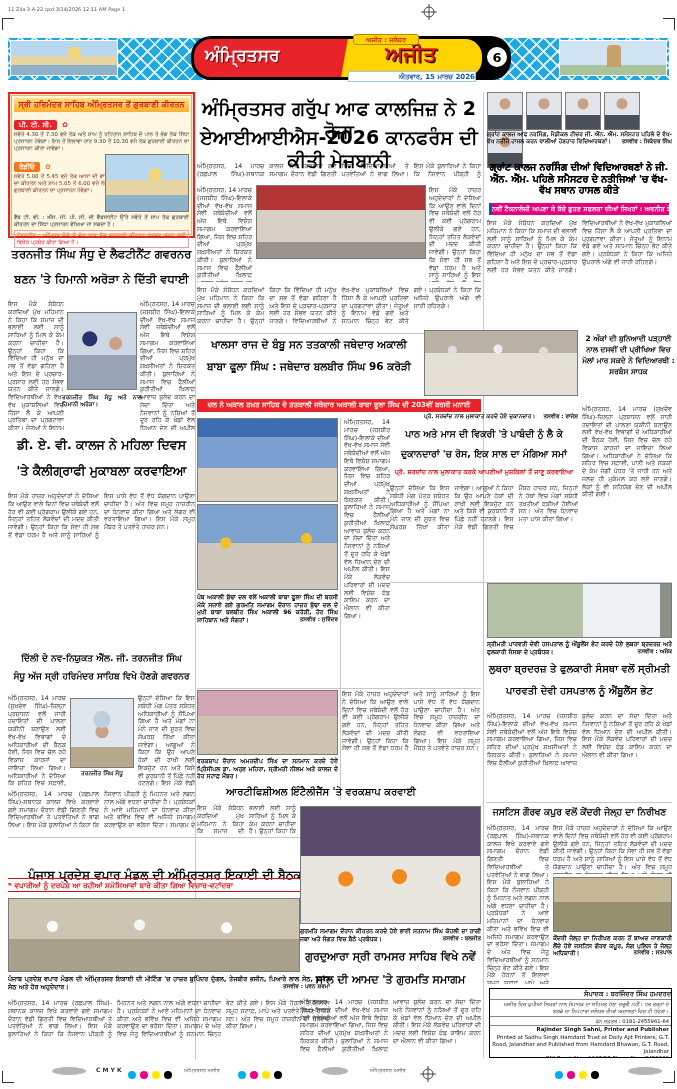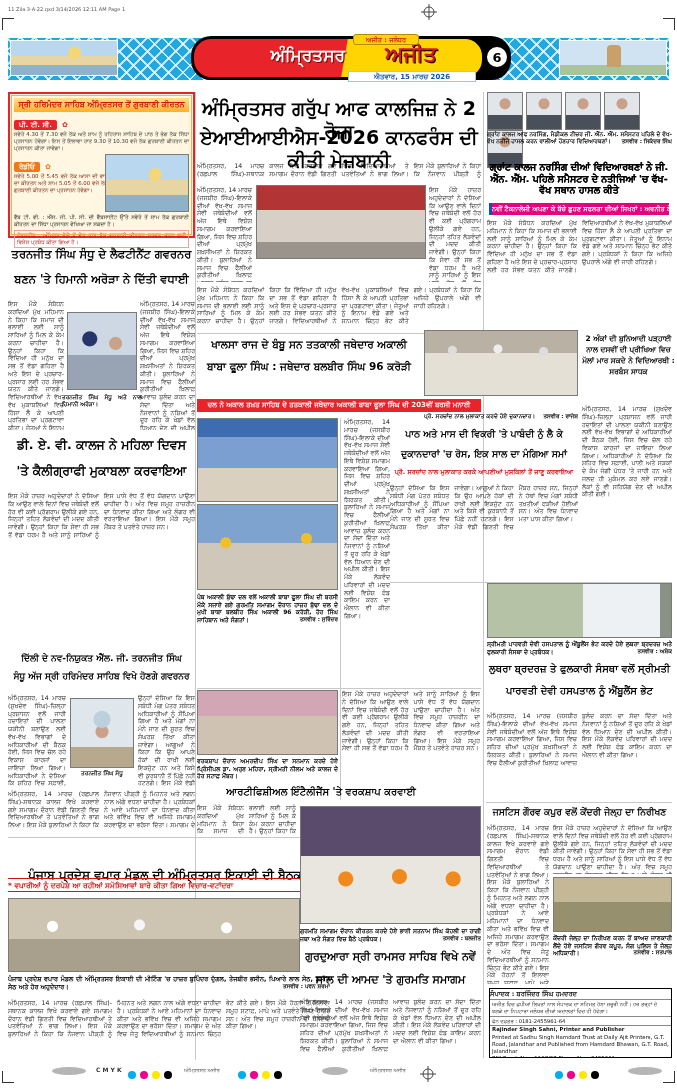--- a/index.html
+++ b/index.html
@@ -19,29 +19,29 @@
   .hr{height:1px;background:#c8c8c8}
   .band{background-color:#1fa9e0;background-image:
         repeating-linear-gradient(45deg,transparent 0 8px,rgba(255,255,255,.75) 8px 10px),
         repeating-linear-gradient(-45deg,transparent 0 8px,rgba(255,255,255,.75) 8px 10px)}
   .pill{background:#000;border-radius:20px}
   .pill-inner{background:linear-gradient(100deg,#e8232a 0 52%,#ffd400 52.4%);border-radius:17px}
   .city{color:#fff;font-weight:bold;text-shadow:1px 1px 0 #7a0000}
   .paper{color:#d81920;font-weight:bold;text-shadow:1px 1px 0 #000}
   .pgnum{background:#fff;border:2px solid #000;border-radius:50%;text-align:center;font-weight:bold;color:#000}
   .tab{background:#ffd400;border:1px solid #b58a00;border-radius:3px;color:#d81920;font-weight:bold;text-align:center}
-  .datebar{background:#fff;color:#1255a8;font-weight:bold;text-align:center;border:1px solid #9ec9e4}
+  .datebar{background:#fff;color:#1255a8;font-weight:bold;text-align:right;border:1px solid #9ec9e4}
   .kbox{border:2px solid #e8232a;background:#fff7e2;outline:1px solid #f6b04e;outline-offset:-4px}
   .ktitle{background:linear-gradient(#ffe084,#ffae2e);color:#d11414;font-weight:bold;text-align:center}
   .badge{display:inline-block;color:#fff;font-weight:bold;font-size:7px;padding:1px 5px;border-radius:2px}
   .ksm{font-size:5.4px;line-height:1.3;color:#7a2610;text-align:justify}
   .redstrip{background:#e8232a}
   .magstrip{background:#e6007e}
   .rednote{color:#cc1111;border:1px solid #f0a0a0;padding:1px 2px;font-size:5.4px;line-height:1.3;text-align:justify}
-  .imprint{border:1px solid #000;text-align:left;color:#111;overflow:hidden}
+  .imprint{border:1px solid #000;text-align:right;color:#111;overflow:hidden}
   .imprint .pbL{font-size:6.6px;font-weight:bold;border-bottom:1px solid #888;padding:1px 0}
   .imprint .pbS{font-size:5.2px;line-height:1.3;border-bottom:1px solid #888;padding:1px 2px}
   .imprint .en{font-size:5.4px;line-height:1.35;padding:0 2px}
   .dot{display:inline-block;width:8px;height:8px;border-radius:50%;margin-right:4px;vertical-align:middle}
   .ell{background:#b5b5b5;border-radius:50%}
   .crop{width:12px;height:12px}
   .tiny{font-size:5px;color:#555}
   
   .ph-gt{background:radial-gradient(circle at 60% 35%,#f3d678 6px,transparent 7px),
          linear-gradient(180deg,#b9d7ee 0 44%,#e7d6a4 44% 72%,#8fb2cb 72%)}
@@ -92,21 +92,21 @@
   <div class="a crop" style="left:2px;bottom:6px;border-left:1px solid #333;border-bottom:1px solid #333"></div>
   <div class="a crop" style="right:2px;bottom:6px;border-right:1px solid #333;border-bottom:1px solid #333"></div>
 
   <div class="a band" style="left:8px;top:38px;width:661px;height:42px">
     <div class="a photo ph-gt" style="left:2px;top:2px;width:108px;height:36px;border-color:#fff"></div>
     <div class="a photo ph-tower" style="right:2px;top:2px;width:108px;height:36px;border-color:#fff">
         <div class="a tower" style="left:47px;top:4px;width:14px;height:22px"></div>
       </div>
     <div class="a pill" style="left:183px;top:-2px;width:320px;height:44px">
       <div class="a pill-inner" style="left:3px;top:3px;width:288px;height:38px"></div>
-      <div class="a city" style="left:14px;top:9px;width:140px;font-size:17px;text-align:right">ਅੰਮ੍ਰਿਤਸਰ</div>
+      <div class="a city" style="left:14px;top:9px;width:140px;font-size:17px;text-align:left">ਅੰਮ੍ਰਿਤਸਰ</div>
       <div class="a paper" style="left:160px;top:6px;width:120px;font-size:21px;text-align:center">ਅਜੀਤ</div>
       <div class="a pgnum" style="left:294px;top:9px;width:24px;height:24px;font-size:13px;line-height:22px">6</div>
     </div>
     <div class="a tab" style="left:345px;top:-4px;width:66px;height:11px;font-size:6.5px;line-height:11px">ਅਜੀਤ : ਜਲੰਧਰ</div>
     <div class="a datebar" style="left:340px;top:33px;width:128px;height:11px;font-size:7px;line-height:10px">ਐਤਵਾਰ, 15 ਮਾਰਚ 2026</div>
   </div>
 
   <div class="a vr" style="left:195px;top:92px;height:968px"></div>
   <div class="a vr" style="left:483px;top:92px;height:966px"></div>
   <div class="a vr" style="left:340px;top:418px;height:382px"></div>

